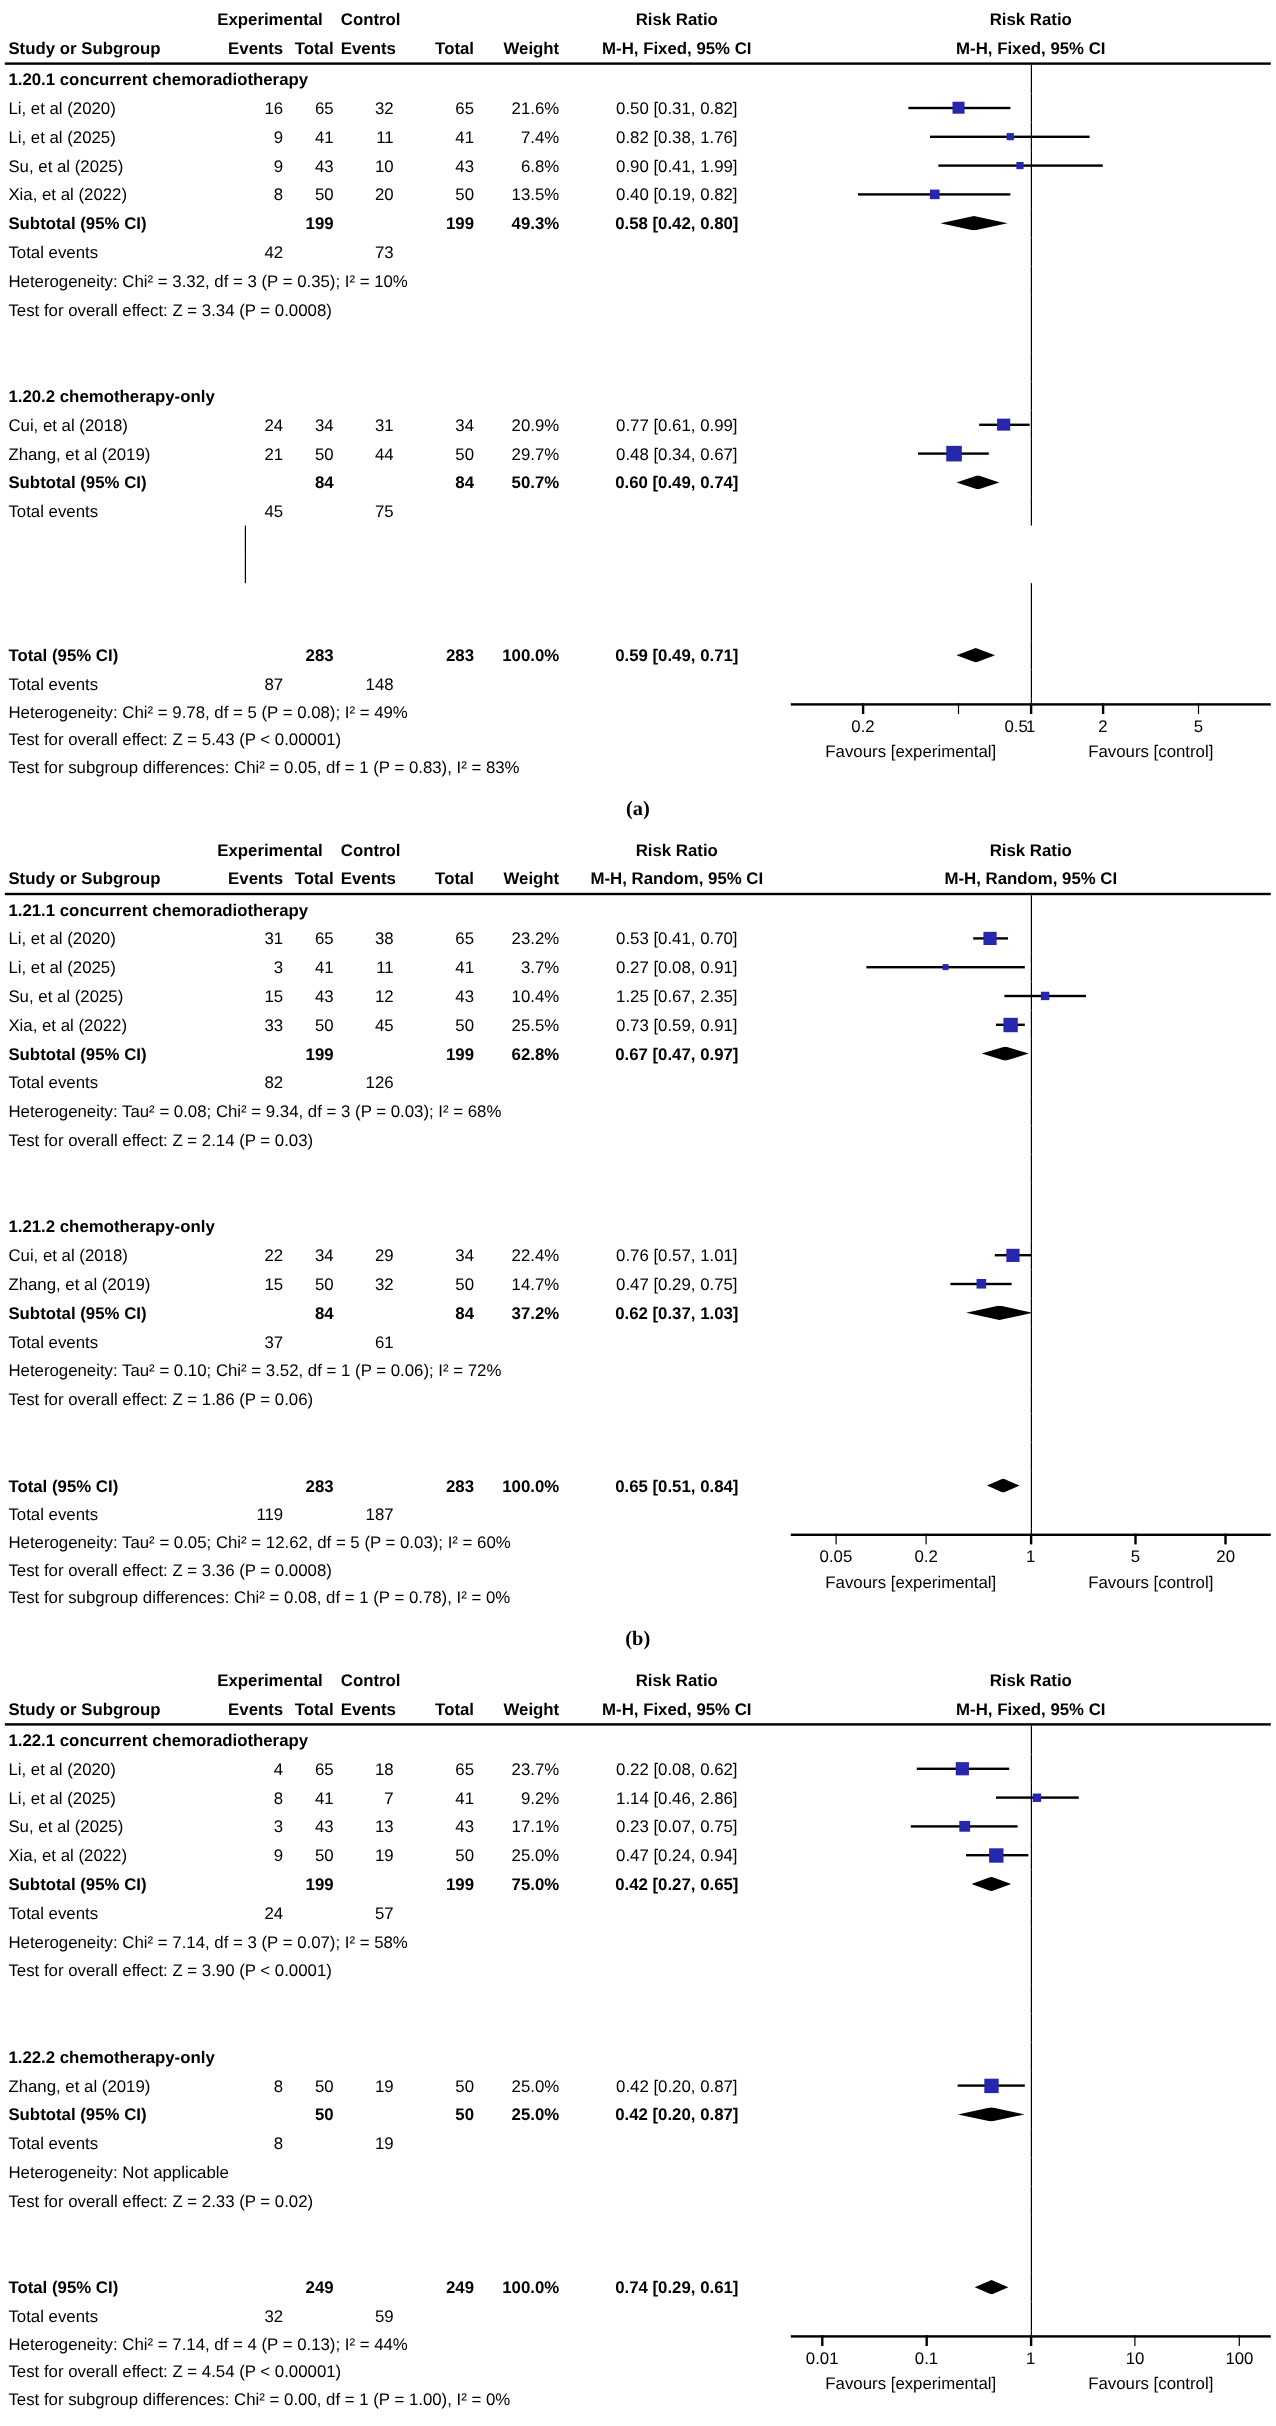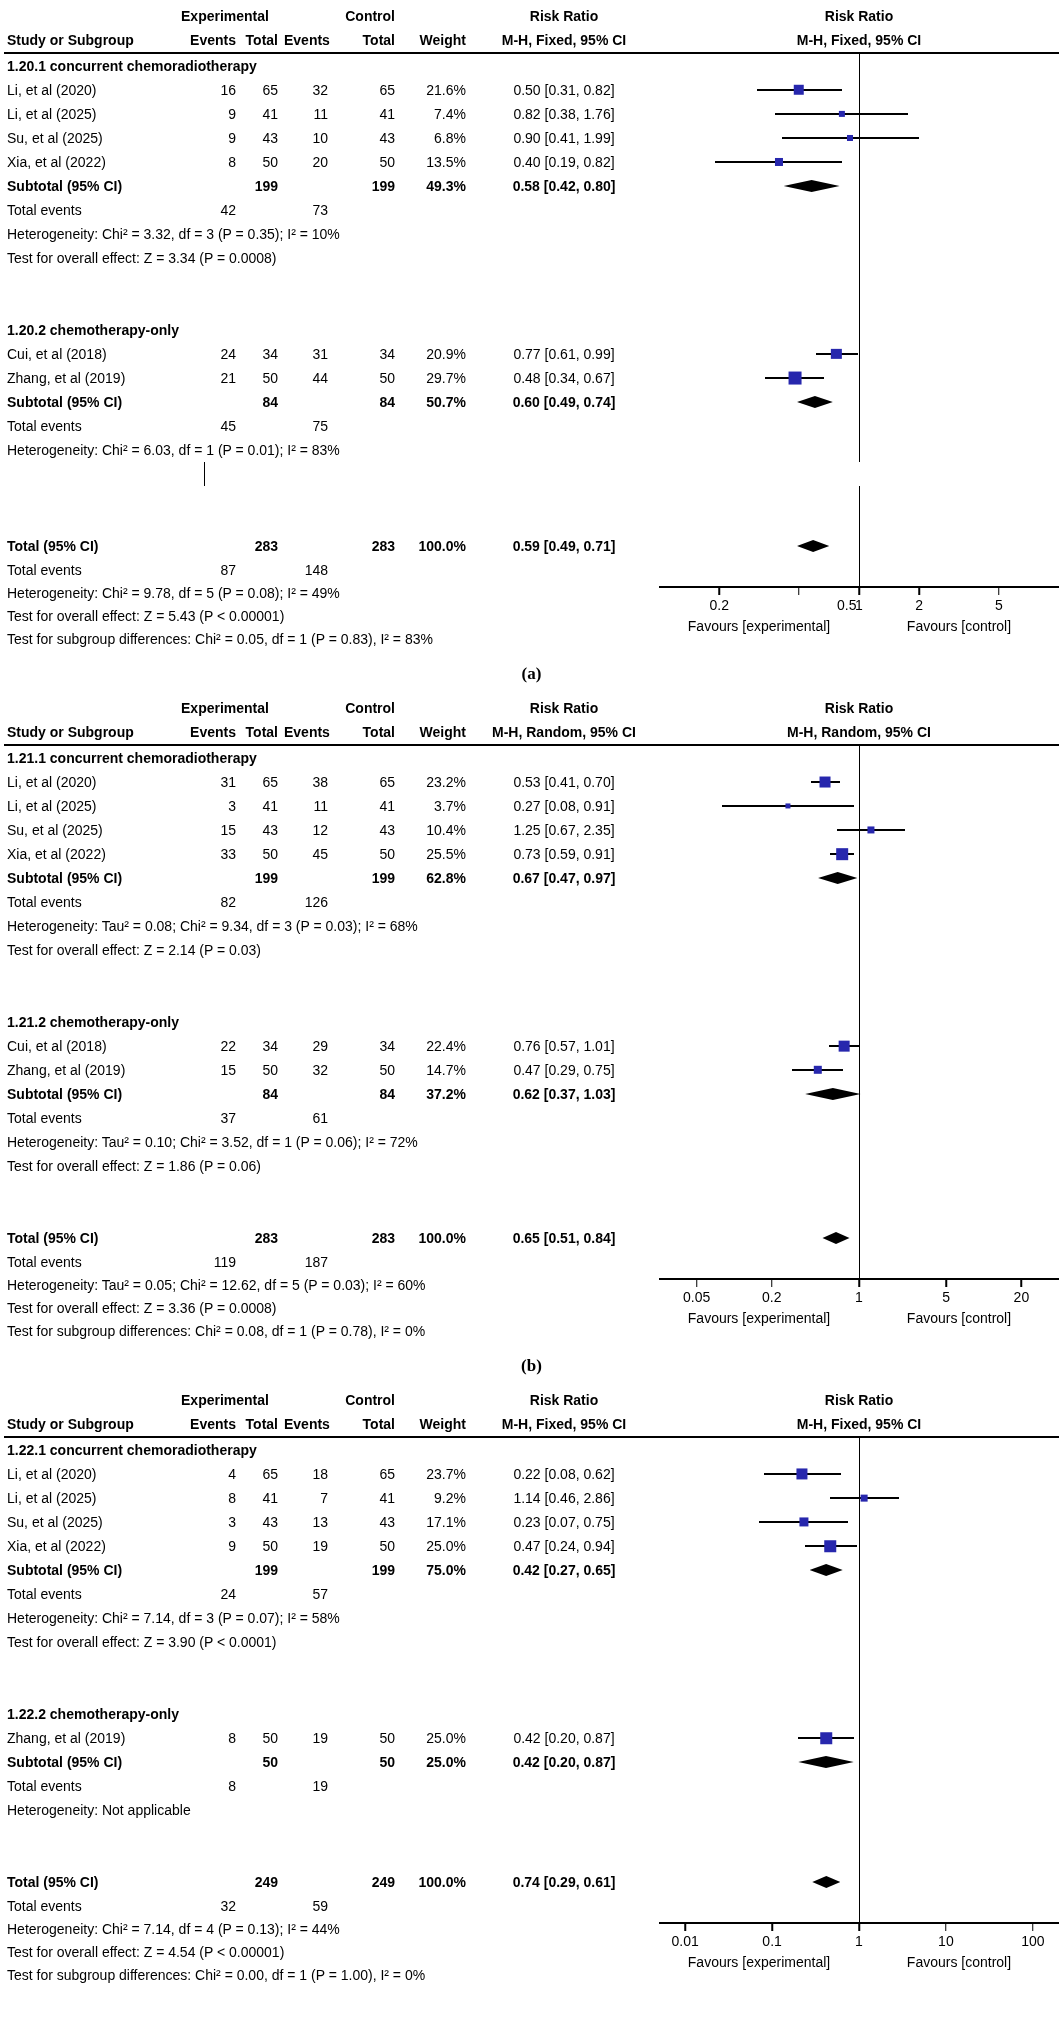--- a/index.html
+++ b/index.html
@@ -10,21 +10,21 @@
   .c{padding:0 3px;white-space:nowrap;}
   .c1{width:165px;}
   .c2{width:70px;text-align:right;}
   .c3{width:42px;text-align:right;}
   .c4{width:50px;text-align:right;}
   .c5{width:67px;text-align:right;}
   .c6{width:71px;text-align:right;}
   .c7{width:190px;text-align:center;}
   .cspan{width:655px;}
   .gexp{width:112px;text-align:center;}
-  .gctl{width:117px;text-align:right;}
+  .gctl{width:117px;text-align:left;}
   .b{font-weight:bold;}
   .plot{width:400px;height:24px;position:relative;padding:0;}
   .plot.hcell{text-align:center;line-height:24px;}
   .hrule{border-top:2px solid #000;width:1055px;}
   .vline{position:absolute;top:0;bottom:0;width:1px;background:#000;}
   .ci{position:absolute;top:50%;height:1.5px;margin-top:-1px;background:#000;}
   .sq{position:absolute;top:50%;transform:translate(-50%,-50%);}
   .dia{position:absolute;top:50%;height:12px;transform:translateY(-50%);background:#000;
        clip-path:polygon(0 50%,50% 0,100% 50%,50% 100%);}
   .footer{display:flex;}
@@ -230,21 +230,20 @@
           <div class="c c3"></div>
           <div class="c c4">75</div>
           <div class="c c5"></div>
           <div class="c c6"></div>
           <div class="c c7"></div>
           <div class="c plot">
             <div class="vline" style="left: 50%;"></div>
           </div>
         </div>
         <div class="frow">
-          <div class="c cspan">Heterogeneity: Chi² = 6.03, df = 1 (P = 0.01); I² = 83%</div>
           <div class="c plot">
             <div class="vline" style="left: 50%;"></div>
           </div>
         </div>
         <div class="frow">
           <div class="c plot">
             <div class="vline" style="left: 50%;"></div>
           </div>
         </div>
         <div class="frow">
@@ -759,20 +758,26 @@
             <div class="vline" style="left: 50%;"></div>
           </div>
         </div>
         <div class="frow">
           <div class="c cspan">Heterogeneity: Not applicable</div>
           <div class="c plot">
             <div class="vline" style="left: 50%;"></div>
           </div>
         </div>
         <div class="frow">
+          <div class="c cspan">Test for overall effect: Z = 2.33 (P = 0.02)</div>
+          <div class="c plot">
+            <div class="vline" style="left: 50%;"></div>
+          </div>
+        </div>
+        <div class="frow">
           <div class="c cspan"></div>
           <div class="c plot">
             <div class="vline" style="left: 50%;"></div>
           </div>
         </div>
         <div class="frow">
           <div class="c cspan"></div>
           <div class="c plot">
             <div class="vline" style="left: 50%;"></div>
           </div>

